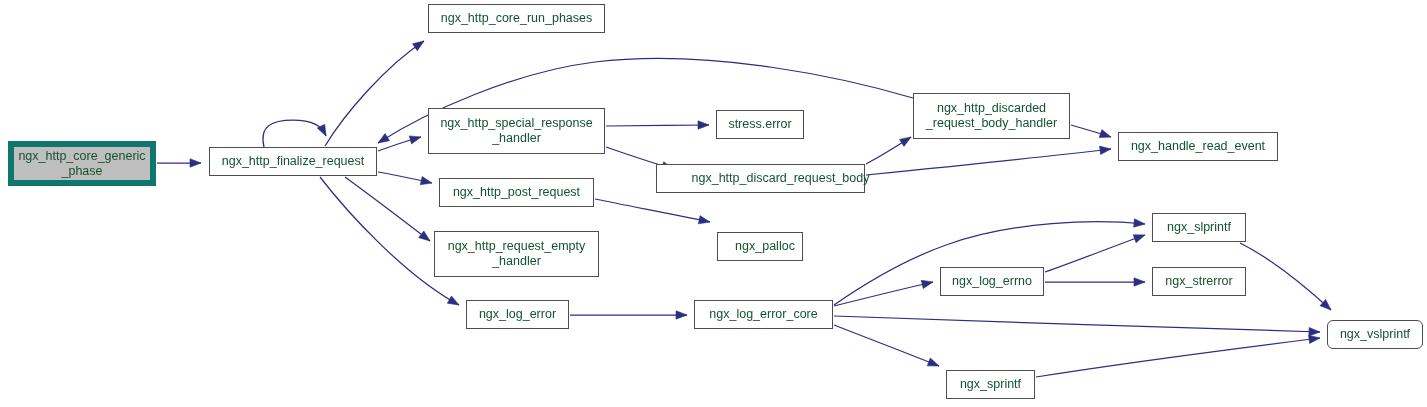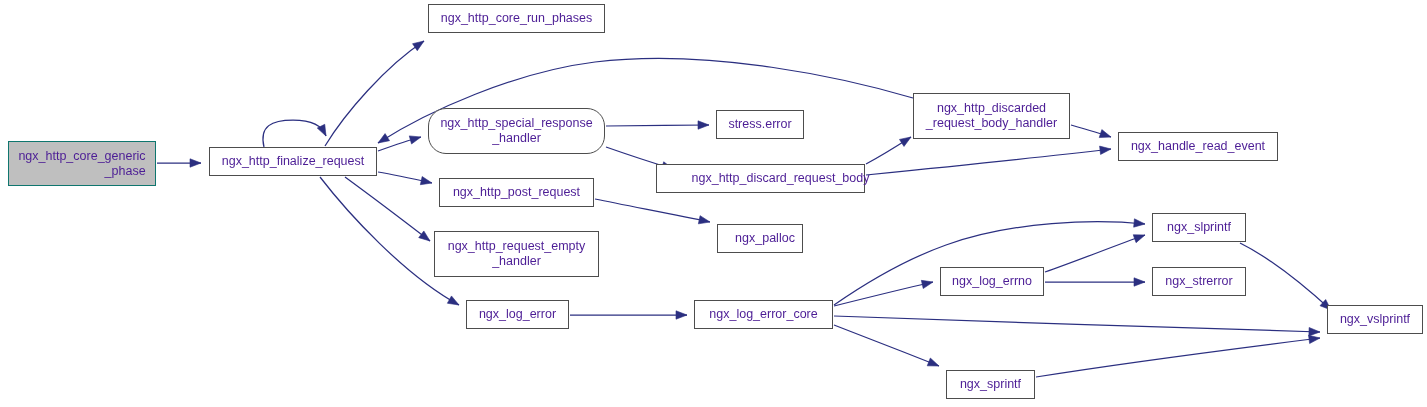--- a/index.html
+++ b/index.html
@@ -1,22 +1,22 @@
 <!DOCTYPE html>
 <html><head>
 <meta charset="utf-8">
 <style>
   html,body{margin:0;padding:0;background:#ffffff;}
   body{font-family:"Liberation Sans","DejaVu Sans",sans-serif;}
   #canvas{position:relative;width:1427px;height:407px;background:#ffffff;overflow:hidden;}
   .node{position:absolute;box-sizing:border-box;border:1px solid #4d4d4d;background:#ffffff;
         display:flex;align-items:center;justify-content:center;text-align:center;
-        font-size:12.5px;color:#4c1d95;line-height:1.18;letter-spacing:0px;white-space:pre-line;
+        font-size:12.5px;color:#14532d;line-height:1.18;letter-spacing:0px;white-space:pre-line;
         z-index:3;}
-  .node.root{background:#bfbfbf;border:1px solid #0f766e;text-align:right;}
+  .node.root{background:#bfbfbf;border:6px solid #0f766e;}
   #edges{position:absolute;left:0;top:0;width:1427px;height:407px;z-index:1;overflow:visible;}
   #edges path{fill:none;stroke:#2b2f80;stroke-width:1.25px;}
   #edges polygon{fill:#2b2f80;stroke:#2b2f80;stroke-width:0.6px;}
 </style>
 </head>
 <body>
 
 <div id="canvas">
   <svg id="edges" viewBox="0 0 1427 407" width="1427" height="407" xmlns="http://www.w3.org/2000/svg">
       <g>
@@ -110,32 +110,32 @@
       <g>
         <path d="M1036,377 C1105,366 1248,347 1320,338"></path>
         <polygon points="1320,338 1309.6109330414413,343.5414156792811 1308.5614485747099,335.20723411453884"></polygon>
       </g>
     </svg>
   <div id="node-layer">
       <div class="node root" style="left: 8px; top: 141px; width: 148px; height: 45px;">ngx_http_core_generic
 _phase</div>
       <div class="node" style="left: 209px; top: 147px; width: 168px; height: 29px;">ngx_http_finalize_request</div>
       <div class="node" style="left: 428px; top: 4px; width: 177px; height: 29px;">ngx_http_core_run_phases</div>
-      <div class="node" style="left: 428px; top: 108px; width: 177px; height: 46px; border-radius: 18px;">ngx_http_special_response
+      <div class="node" style="left: 428px; top: 108px; width: 177px; height: 46px;">ngx_http_special_response
 _handler</div>
       <div class="node" style="left: 716px; top: 110px; width: 88px; height: 29px;">stress.error</div>
       <div class="node" style="left: 656px; top: 164px; width: 209px; height: 29px; padding-left: 40px;">ngx_http_discard_request_body</div>
       <div class="node" style="left: 913px; top: 93px; width: 157px; height: 46px;">ngx_http_discarded
 _request_body_handler</div>
       <div class="node" style="left: 1118px; top: 132px; width: 160px; height: 29px;">ngx_handle_read_event</div>
       <div class="node" style="left: 439px; top: 178px; width: 155px; height: 29px;">ngx_http_post_request</div>
-      <div class="node" style="left: 717px; top: 224px; width: 86px; height: 29px; padding-left: 10px;">ngx_palloc</div>
+      <div class="node" style="left: 717px; top: 232px; width: 86px; height: 29px; padding-left: 10px;">ngx_palloc</div>
       <div class="node" style="left: 434px; top: 231px; width: 165px; height: 46px;">ngx_http_request_empty
 _handler</div>
       <div class="node" style="left: 466px; top: 300px; width: 103px; height: 29px;">ngx_log_error</div>
       <div class="node" style="left: 694px; top: 300px; width: 139px; height: 29px;">ngx_log_error_core</div>
       <div class="node" style="left: 940px; top: 267px; width: 104px; height: 29px;">ngx_log_errno</div>
       <div class="node" style="left: 1152px; top: 213px; width: 94px; height: 29px;">ngx_slprintf</div>
       <div class="node" style="left: 1152px; top: 267px; width: 94px; height: 29px;">ngx_strerror</div>
       <div class="node" style="left: 946px; top: 370px; width: 89px; height: 29px; text-align: center;">ngx_sprintf</div>
-      <div class="node" style="left: 1327px; top: 305px; width: 96px; height: 29px;">ngx_vslprintf</div>
+      <div class="node" style="left: 1327px; top: 320px; width: 96px; height: 29px; border-radius: 6px;">ngx_vslprintf</div>
     </div>
 </div>
 
 </body></html>

